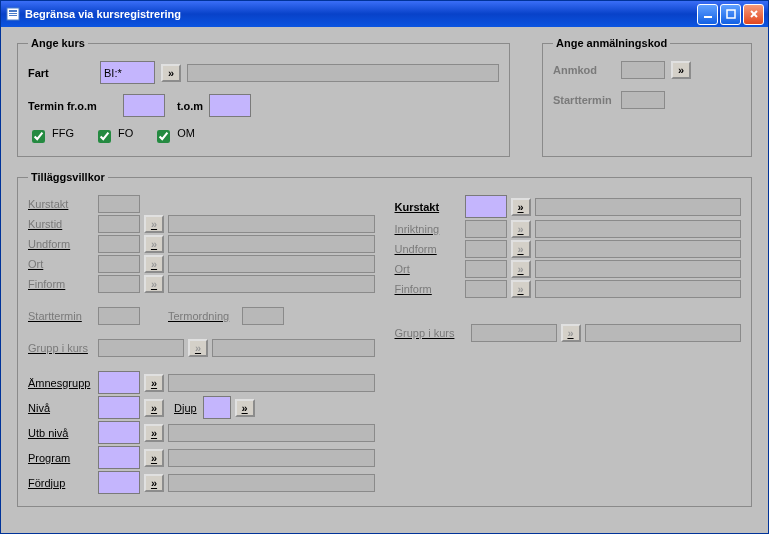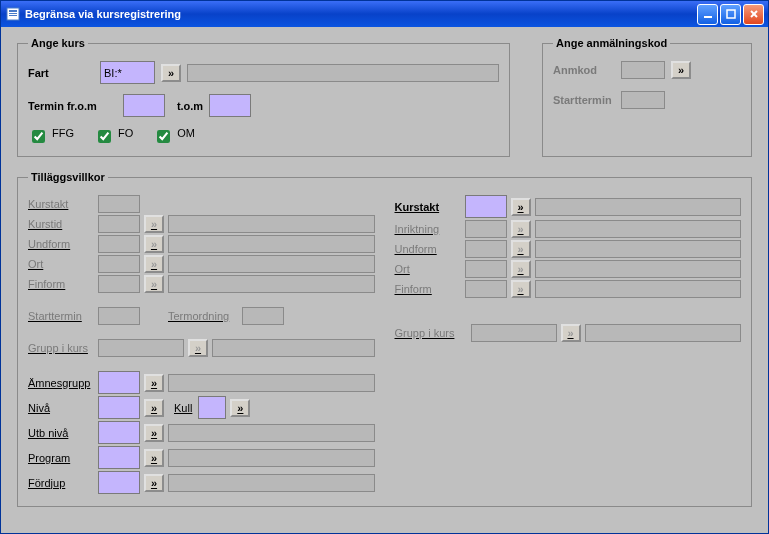--- a/index.html
+++ b/index.html
@@ -175,21 +175,21 @@
           <div class="trow">
               <span class="tlbl mid">Ämnesgrupp</span>
               <input class="txt" style="width: 42px;">
               <span class="picker-btn">»</span>
               <div class="ro" style="flex:1"></div>
             </div>
           <div class="trow">
             <span class="tlbl mid">Nivå</span>
             <input class="txt" style="width: 42px;">
             <span class="picker-btn">»</span>
-            <span class="tlbl mid" style="width:auto;margin-left:6px;margin-right:2px">Kull</span>
+            <span class="tlbl mid" style="width:auto;margin-left:6px;margin-right:2px">Djup</span>
             <input class="txt" style="width: 28px;">
             <span class="picker-btn">»</span>
           </div>
           <div class="trow">
               <span class="tlbl mid">Utb nivå</span>
               <input class="txt" style="width: 42px;">
               <span class="picker-btn">»</span>
               <div class="ro" style="flex:1"></div>
             </div>
           <div class="trow">

